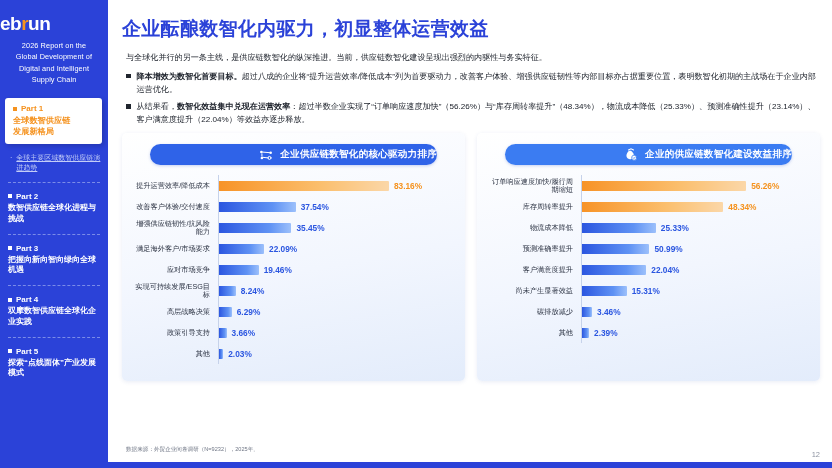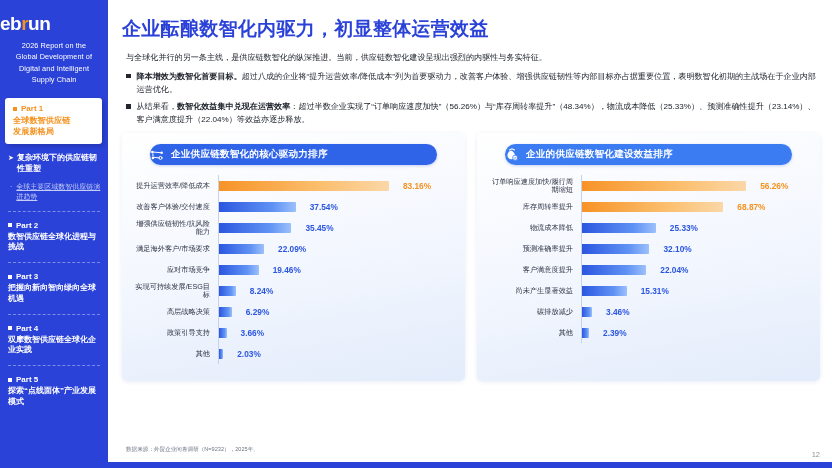--- a/index.html
+++ b/index.html
@@ -169,21 +169,21 @@
     position: relative;
     height: 248px;
   }
   .chart-badge {
     background: #2f63e8;
     border-radius: 12px;
     height: 21px;
     margin: 0 18px 10px 18px;
     display: flex;
     align-items: center;
-    justify-content: flex-start;
+    justify-content: flex-end;
     gap: 7px;
     color: #ffffff;
     font-size: 9.6px;
     font-weight: 700;
     letter-spacing: 0.2px;
     box-shadow: 0 1px 3px rgba(40,80,200,0.25);
   }
   .chart-badge.b2 { background: #3b7cf2; }
   .badge-icon { display: flex; align-items: center; }
 
@@ -211,21 +211,21 @@
   }
   .bar {
     height: 10px;
     border-radius: 0 1px 1px 0;
   }
   .bar.blue { background: linear-gradient(90deg,#2b56e0 0%, #5f92f4 70%, #9cc0fb 100%); }
   .bar.orange { background: linear-gradient(90deg,#f79327 0%, #fbbf6e 60%, #fbd7a8 100%); }
   .bar-val {
     font-size: 8.3px;
     font-weight: 700;
-    margin-left: 14px;
+    margin-left: 5px;
     white-space: nowrap;
   }
   .bar-val.blue { color: #2b56e0; }
   .bar-val.orange { color: #f5921e; }
 
   .source-note {
     position: absolute;
     left: 18px;
     bottom: 14px;
     font-size: 5.6px;
@@ -257,24 +257,20 @@
     <div class="part-card">
       <div class="pnum">
         <span class="sq"></span>
         <span>Part 1</span>
       </div>
       <div class="ptxt" style="white-space:pre-line">全球数智供应链
 发展新格局</div>
     </div>
 
     <div class="subgroup">
-      <div class="sub-head">
-        <span class="arrow">➤</span>
-        <span>复杂环境下的供应链韧性重塑</span>
-      </div>
       <div class="sub-item">
         <span class="dot">·</span>
         <span class="lbl">全球主要区域数智供应链演进趋势</span>
       </div>
     </div>
 
     <div class="divider"></div>
     <div class="part-line">
       <div class="pnum">
         <span class="sq"></span>
@@ -439,37 +435,37 @@
             <span class="bar-track">
               <span class="bar orange" style="width:72%"></span>
               <span class="bar-val orange">56.26%</span>
             </span>
           </div>
 
           <div class="bar-row">
             <span class="bar-label" style="width:94px">库存周转率提升</span>
             <span class="bar-track">
               <span class="bar orange" style="width:62%"></span>
-              <span class="bar-val orange">68.87%</span>
+              <span class="bar-val orange">48.34%</span>
             </span>
           </div>
 
           <div class="bar-row">
             <span class="bar-label" style="width:94px">物流成本降低</span>
             <span class="bar-track">
               <span class="bar blue" style="width:32.4%"></span>
               <span class="bar-val blue">25.33%</span>
             </span>
           </div>
 
           <div class="bar-row">
             <span class="bar-label" style="width:94px">预测准确率提升</span>
             <span class="bar-track">
               <span class="bar blue" style="width:29.6%"></span>
-              <span class="bar-val blue">32.10%</span>
+              <span class="bar-val blue">50.99%</span>
             </span>
           </div>
 
           <div class="bar-row">
             <span class="bar-label" style="width:94px">客户满意度提升</span>
             <span class="bar-track">
               <span class="bar blue" style="width:28.2%"></span>
               <span class="bar-val blue">22.04%</span>
             </span>
           </div>

